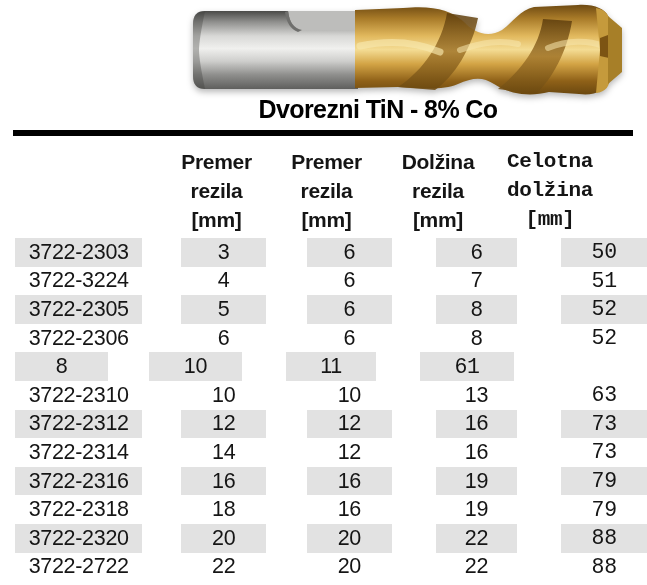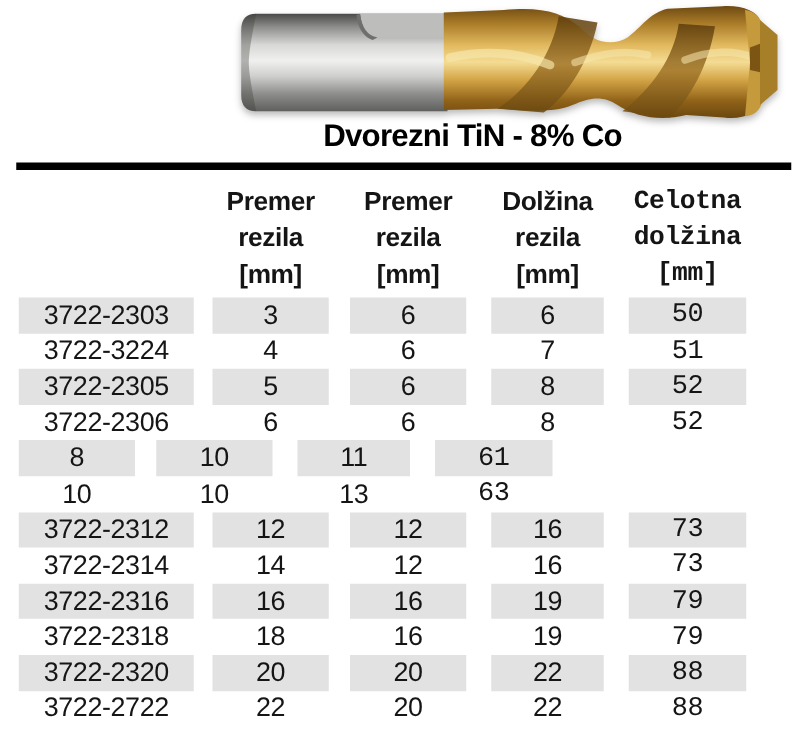--- a/index.html
+++ b/index.html
@@ -25,21 +25,21 @@
   }
   .rule{
     position:absolute;left:13px;top:130px;width:620px;height:6px;
     background:#000000;
   }
   
   .table{position:absolute;left:0;top:147px;width:647px;}
   .thead{display:flex;font-weight:bold;font-size:21px;letter-spacing:-0.3px;margin-bottom:4px;}
   .hcell{display:flex;flex-direction:column;justify-content:flex-end;text-align:center;}
   .hline{height:29px;line-height:29px;white-space:pre;}
-  .trow{display:flex;height:28.6px;font-size:21.5px;}
+  .trow{display:flex;height:28.6px;font-size:21.5px;gap:24px;}
   .cell{
     display:flex;align-items:center;justify-content:center;
     height:100%;text-align:center;letter-spacing:-0.3px;
   }
   .shaded .cell{background:#e2e2e2;}
   .c1{width:140px;margin-left:15px;}
   .c2{width:93px;margin-left:15px;}
   .c3{width:93px;margin-left:17px;}
   .c4{width:90px;margin-left:20px;}
   .c5{width:94px;margin-left:20px;font-family:Liberation Mono, monospace;}
@@ -174,20 +174,21 @@
           <div class="cell c4">8</div>
           <div class="cell c5">52</div>
         </div>
         <div class="trow shaded">
           <div class="cell c2">8</div>
           <div class="cell c3">10</div>
           <div class="cell c4">11</div>
           <div class="cell c5">61</div>
         </div>
         <div class="trow">
+          <div class="cell c1">3722-2310</div>
           <div class="cell c2">10</div>
           <div class="cell c3">10</div>
           <div class="cell c4">13</div>
           <div class="cell c5">63</div>
         </div>
         <div class="trow shaded">
           <div class="cell c1">3722-2312</div>
           <div class="cell c2">12</div>
           <div class="cell c3">12</div>
           <div class="cell c4">16</div>

